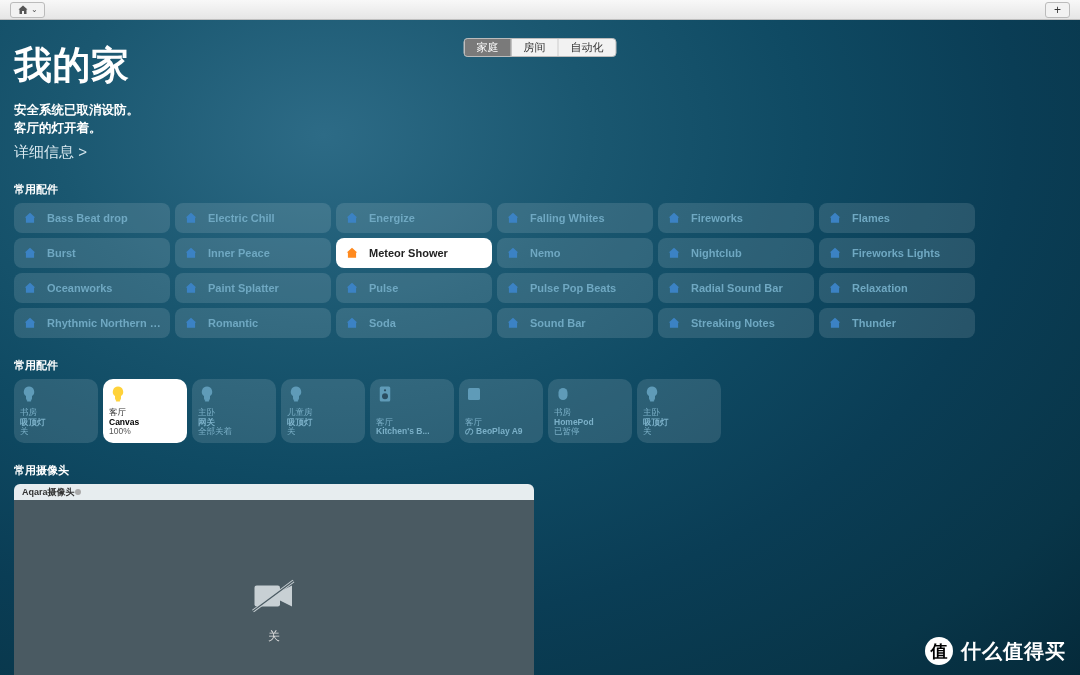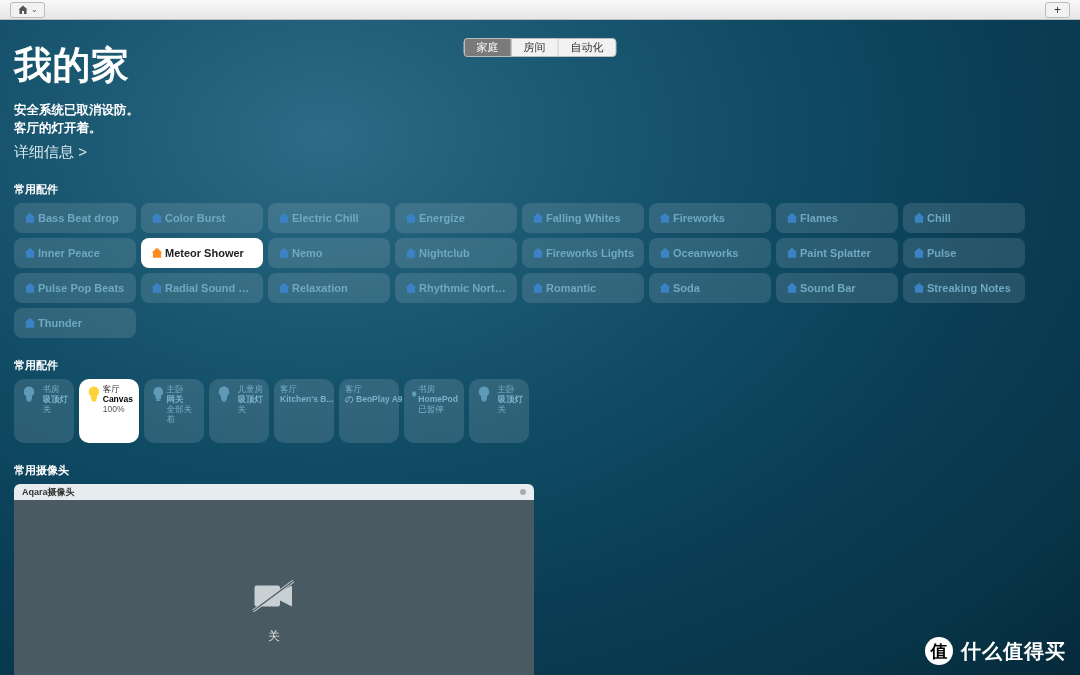--- a/index.html
+++ b/index.html
@@ -30,53 +30,53 @@
   
   .content { padding: 20px 14px 0 14px; color: #fff; }
   .title { font-size: 38px; font-weight: 700; letter-spacing: 0.5px; margin-bottom: 10px; }
   .status-line { font-size: 12.5px; font-weight: 600; line-height: 1.45; }
   .details { font-size: 15px; color: #d8e8ef; margin-top: 6px; }
   .section-label { font-size: 11px; font-weight: 700; margin-top: 20px; margin-bottom: 6px; }
 
   
   .tile-grid { display: flex; flex-wrap: wrap; gap: 5px; }
   .scene-tile {
-    width: 122px; height: 30px; border-radius: 8px;
+    width: 156px; height: 30px; border-radius: 8px;
     background: rgba(255,255,255,0.12);
-    display: flex; align-items: center; gap: 0; padding: 0 8px;
+    display: flex; align-items: center; gap: 9px; padding: 0 8px;
     cursor: pointer;
   }
   .scene-tile.active { background: #ffffff; }
   .scene-tile .sc-label { font-size: 11px; font-weight: 700; color: #6fa8c2; white-space: nowrap; overflow: hidden; text-overflow: ellipsis;}
   .scene-tile.active .sc-label { color: #222; }
   .scene-icon { width: 16px; height: 14px; flex-shrink: 0; }
 
   
   .acc-grid { display: flex; flex-wrap: wrap; gap: 5px; }
   .acc-tile {
-    width: 60px; height: 64px; border-radius: 10px;
+    width: 84px; height: 64px; border-radius: 10px;
     background: rgba(255,255,255,0.12);
-    padding: 6px; display: flex; flex-direction: row; justify-content: space-between;
+    padding: 6px; display: flex; flex-direction: column; justify-content: space-between;
     cursor: pointer;
   }
   .acc-tile.active { background: #ffffff; }
   .acc-icon { width: 18px; height: 18px; }
   .acc-text { font-size: 8.5px; line-height: 1.15; }
   .acc-room { color: #7bb0c8; font-weight: 400;}
   .acc-name { color: #7bb0c8; font-weight: 700; white-space: nowrap; overflow: hidden; text-overflow: ellipsis;}
   .acc-state { color: #7bb0c8; }
   .acc-tile.active .acc-room { color: #333; }
   .acc-tile.active .acc-name { color: #000; }
   .acc-tile.active .acc-state { color: #555; }
 
   
   .cam-wrap { width: 520px; margin-top: 6px;}
   .cam-header {
     height: 16px; background: rgba(255,255,255,0.9); border-radius: 6px 6px 0 0;
-    display: flex; align-items: center; justify-content: space-between; padding: 0 8px;
+    display: flex; align-items: center; justify-content: flex-start; padding: 0 8px;
     font-size: 9px; color: #333; font-weight: 600;
   }
   .cam-dot { width: 6px; height: 6px; border-radius: 50%; background: #aaa;}
   .cam-body {
     height: 222px; background: #4a5a62;
     display: flex; flex-direction: column; align-items: center; justify-content: center;
     color: #ddd;
   }
   .cam-off-icon { width: 48px; height: 36px; margin-bottom: 14px;}
   .cam-state { font-size: 12px; color: #ddd;}
@@ -127,26 +127,20 @@
         <div class="scene-tile">
           <svg class="scene-icon" viewBox="0 0 24 24">
             <path fill="#3b82c4" d="M12 3l9 8h-2v9H5v-9H3z"></path>
           </svg>
           <span class="sc-label">Bass Beat drop</span>
         </div>
         <div class="scene-tile">
           <svg class="scene-icon" viewBox="0 0 24 24">
             <path fill="#3b82c4" d="M12 3l9 8h-2v9H5v-9H3z"></path>
           </svg>
-          <span class="sc-label">Color Burst</span>
-        </div>
-        <div class="scene-tile">
-          <svg class="scene-icon" viewBox="0 0 24 24">
-            <path fill="#3b82c4" d="M12 3l9 8h-2v9H5v-9H3z"></path>
-          </svg>
           <span class="sc-label">Electric Chill</span>
         </div>
         <div class="scene-tile">
           <svg class="scene-icon" viewBox="0 0 24 24">
             <path fill="#3b82c4" d="M12 3l9 8h-2v9H5v-9H3z"></path>
           </svg>
           <span class="sc-label">Energize</span>
         </div>
         <div class="scene-tile">
           <svg class="scene-icon" viewBox="0 0 24 24">
@@ -163,21 +157,21 @@
         <div class="scene-tile">
           <svg class="scene-icon" viewBox="0 0 24 24">
             <path fill="#3b82c4" d="M12 3l9 8h-2v9H5v-9H3z"></path>
           </svg>
           <span class="sc-label">Flames</span>
         </div>
         <div class="scene-tile">
           <svg class="scene-icon" viewBox="0 0 24 24">
             <path fill="#3b82c4" d="M12 3l9 8h-2v9H5v-9H3z"></path>
           </svg>
-          <span class="sc-label">Chill</span>
+          <span class="sc-label">Burst</span>
         </div>
         <div class="scene-tile">
           <svg class="scene-icon" viewBox="0 0 24 24">
             <path fill="#3b82c4" d="M12 3l9 8h-2v9H5v-9H3z"></path>
           </svg>
           <span class="sc-label">Inner Peace</span>
         </div>
         <div class="scene-tile active">
           <svg class="scene-icon" viewBox="0 0 24 24">
             <path fill="#ff8a1f" d="M12 3l9 8h-2v9H5v-9H3z"></path>

